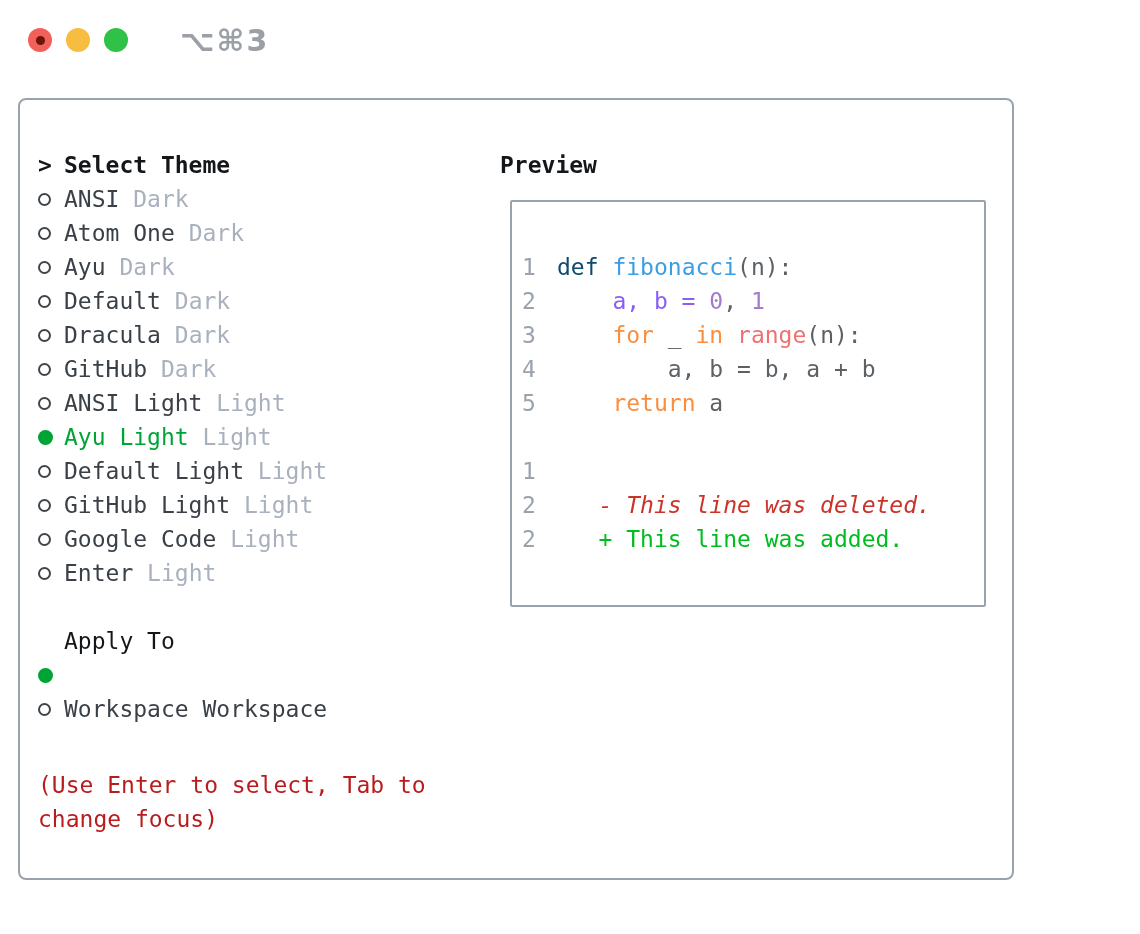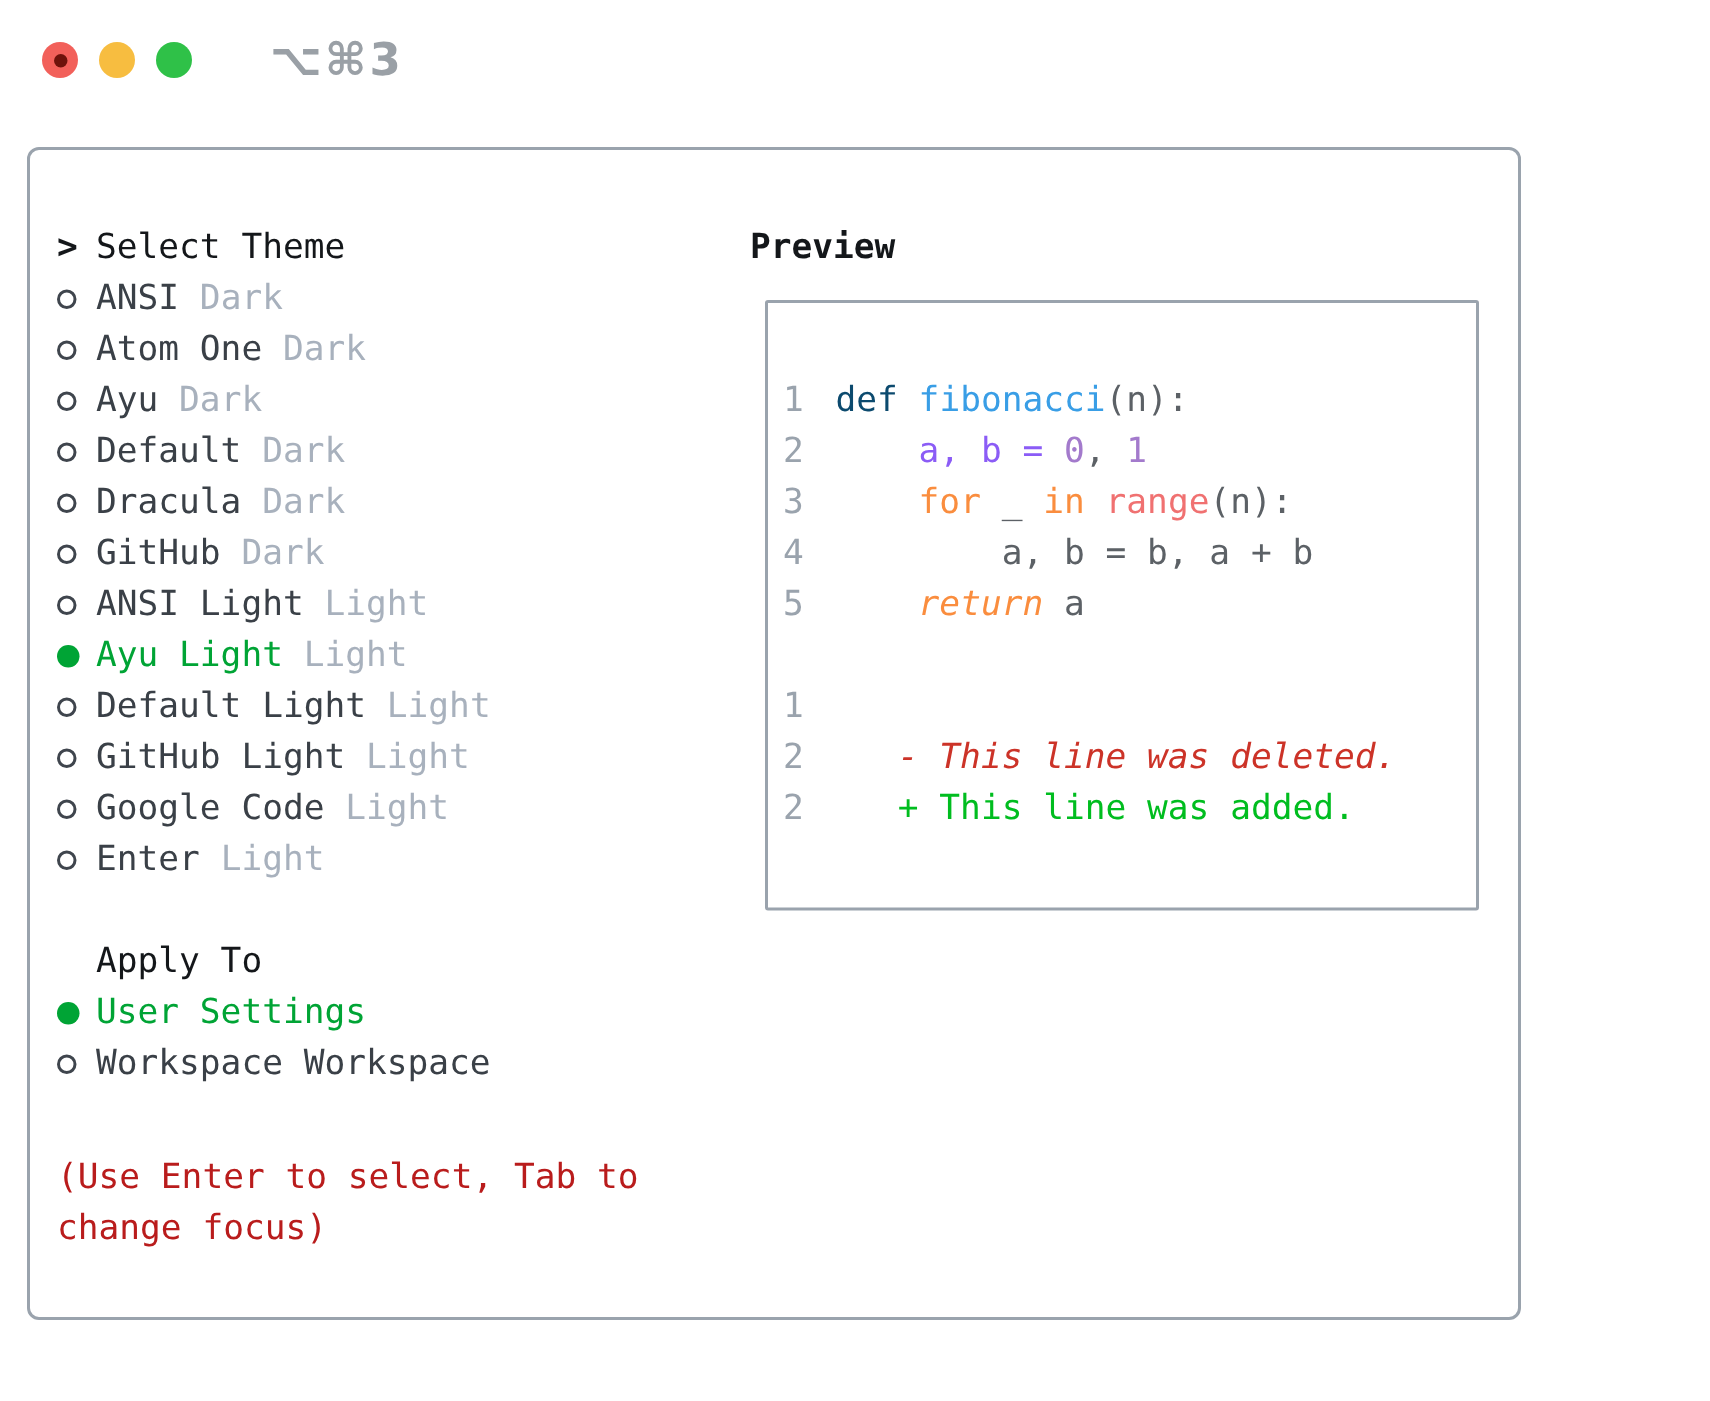--- a/index.html
+++ b/index.html
@@ -66,21 +66,21 @@
   .ring {
     width: 13px; height: 13px;
     border: 2px solid #3f454d;
     border-radius: 50%;
   }
   .sel-dot {
     width: 15px; height: 15px;
     border-radius: 50%;
     background: #00a435;
   }
-  .header-label { font-weight: normal; color: #14171a; }
+  .header-label { font-weight: bold; color: #14171a; }
   .item-name { color: #3a4047; }
   .item-name.selected { color: #00a435; }
   .item-variant { color: #a8b1bd; }
   .apply-section { margin-top: 34px; }
   .apply-header { color: #14171a; }
   .hint {
     margin-top: 42px;
     width: 430px;
     line-height: 34px;
     color: #b91c1c;
@@ -143,37 +143,37 @@
           <div class="row"><span class="marker"><span class="ring"></span></span><span class="item-name">Google Code</span><span class="item-variant"> Light</span></div>
           <div class="row"><span class="marker"><span class="ring"></span></span><span class="item-name">Enter</span><span class="item-variant"> Light</span></div>
         </div>
 
       <div class="apply-section">
         <div class="row">
           <span class="marker"></span>
           <span class="apply-header">Apply To</span>
         </div>
         <div id="apply-list">
-            <div class="row"><span class="marker"><span class="sel-dot"></span></span><span class="item-name selected">User Settings</span></div>
+            <div class="row"><span class="marker"><span class="sel-dot"></span></span></div>
             <div class="row"><span class="marker"><span class="ring"></span></span><span class="item-name">Workspace Workspace</span></div>
           </div>
       </div>
 
       <div class="hint">(Use Enter to select, Tab to change focus)</div>
     </div>
 
     <div class="right">
       <div class="preview-title">Preview</div>
       <div class="preview-box">
         <div id="code-lines">
             <div class="code-line"><span class="ln" style="color: rgb(154, 163, 173);">1</span><span style="color: #0c4a6e;">def</span><span style="color: rgb(92, 97, 102);"> </span><span style="color: rgb(57, 158, 230);">fibonacci</span><span style="color: rgb(92, 97, 102);">(n):</span></div>
             <div class="code-line"><span class="ln" style="color: rgb(154, 163, 173);">2</span><span style="color: #8b5cf6;">    a, b = </span><span style="color: rgb(163, 122, 204);">0</span><span style="color: rgb(92, 97, 102);">, </span><span style="color: rgb(163, 122, 204);">1</span></div>
             <div class="code-line"><span class="ln" style="color: rgb(154, 163, 173);">3</span><span style="color: rgb(92, 97, 102);">    </span><span style="color: rgb(250, 141, 62);">for</span><span style="color: rgb(92, 97, 102);"> _ </span><span style="color: rgb(250, 141, 62);">in</span><span style="color: rgb(92, 97, 102);"> </span><span style="color: rgb(240, 113, 113);">range</span><span style="color: rgb(92, 97, 102);">(n):</span></div>
             <div class="code-line"><span class="ln" style="color: rgb(154, 163, 173);">4</span><span style="color: rgb(92, 97, 102);">        a, b = b, a + b</span></div>
-            <div class="code-line"><span class="ln" style="color: rgb(154, 163, 173);">5</span><span style="color: rgb(92, 97, 102);">    </span><span style="color: rgb(250, 141, 62); font-style: italic;">return</span><span style="color: rgb(92, 97, 102);"> a</span></div>
+            <div class="code-line"><span class="ln" style="color: rgb(154, 163, 173);">5</span><span style="color: rgb(92, 97, 102);">    </span><span style="color: rgb(250, 141, 62);">return</span><span style="color: rgb(92, 97, 102);"> a</span></div>
             <div class="code-line"><span class="ln" style="color: rgb(154, 163, 173);"></span></div>
             <div class="code-line"><span class="ln" style="color: rgb(154, 163, 173);">1</span></div>
             <div class="code-line"><span class="ln" style="color: rgb(154, 163, 173);">2</span><span style="color: rgb(204, 51, 40); font-style: italic;">   - This line was deleted.</span></div>
             <div class="code-line"><span class="ln" style="color: rgb(154, 163, 173);">2</span><span style="color: rgb(0, 189, 31);">   + This line was added.</span></div>
           </div>
       </div>
     </div>
 
   </div>
 </div>

